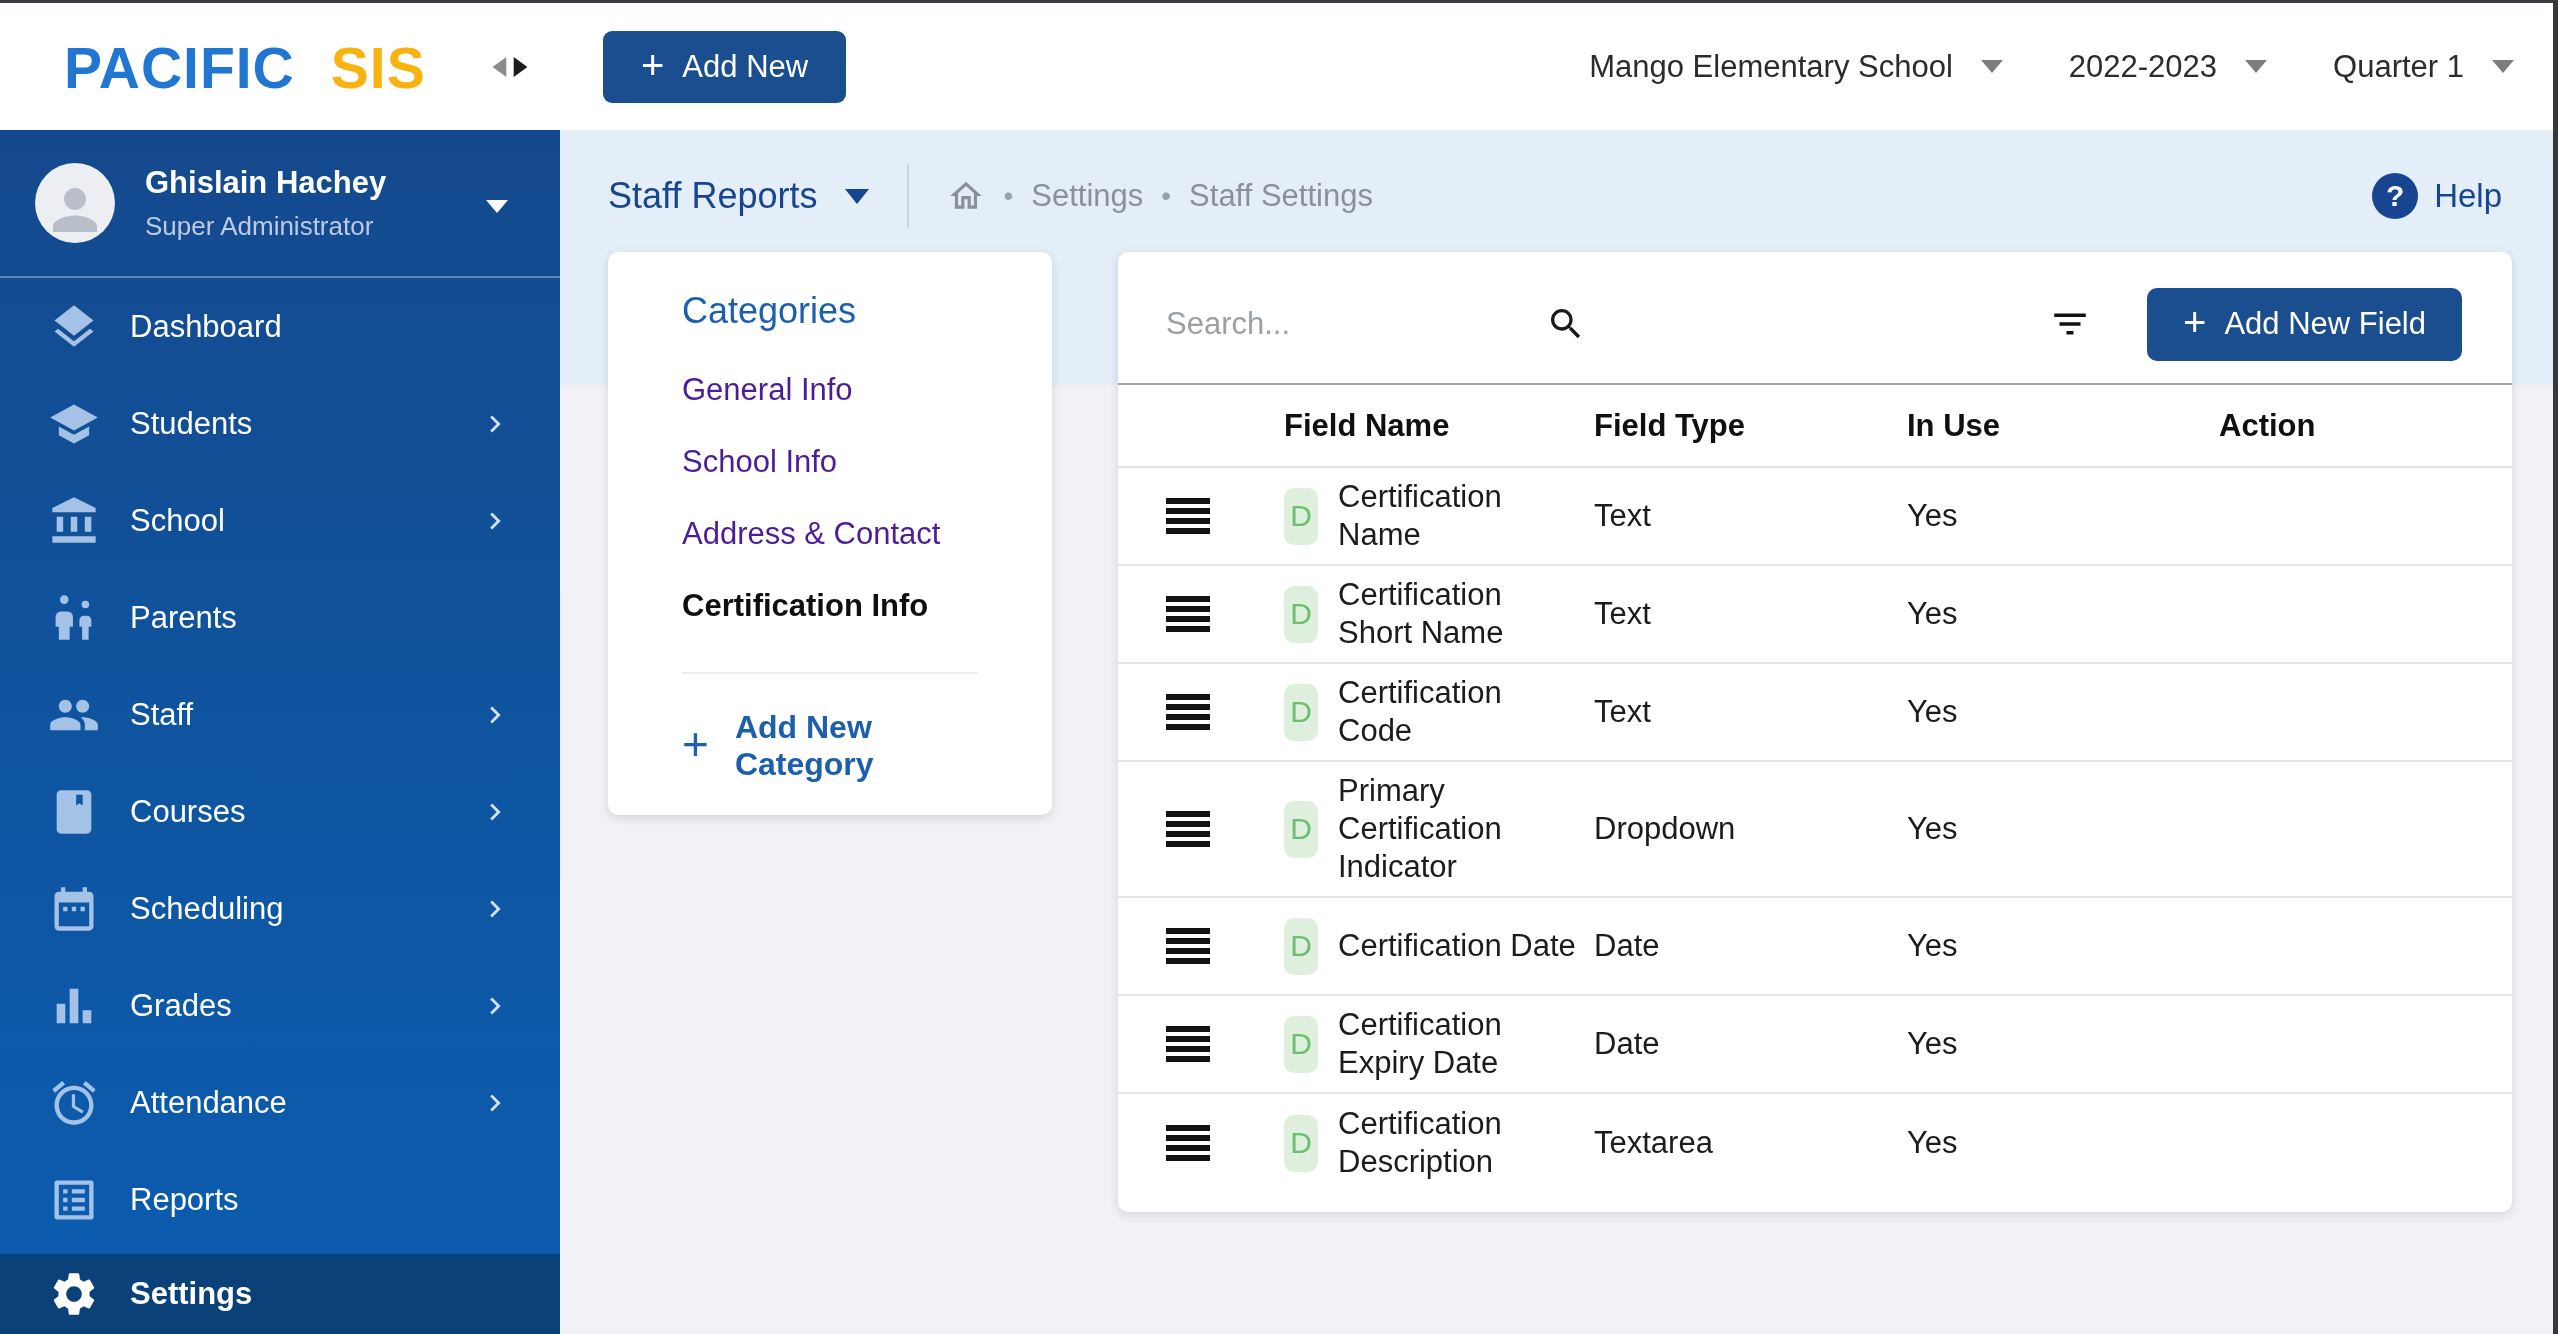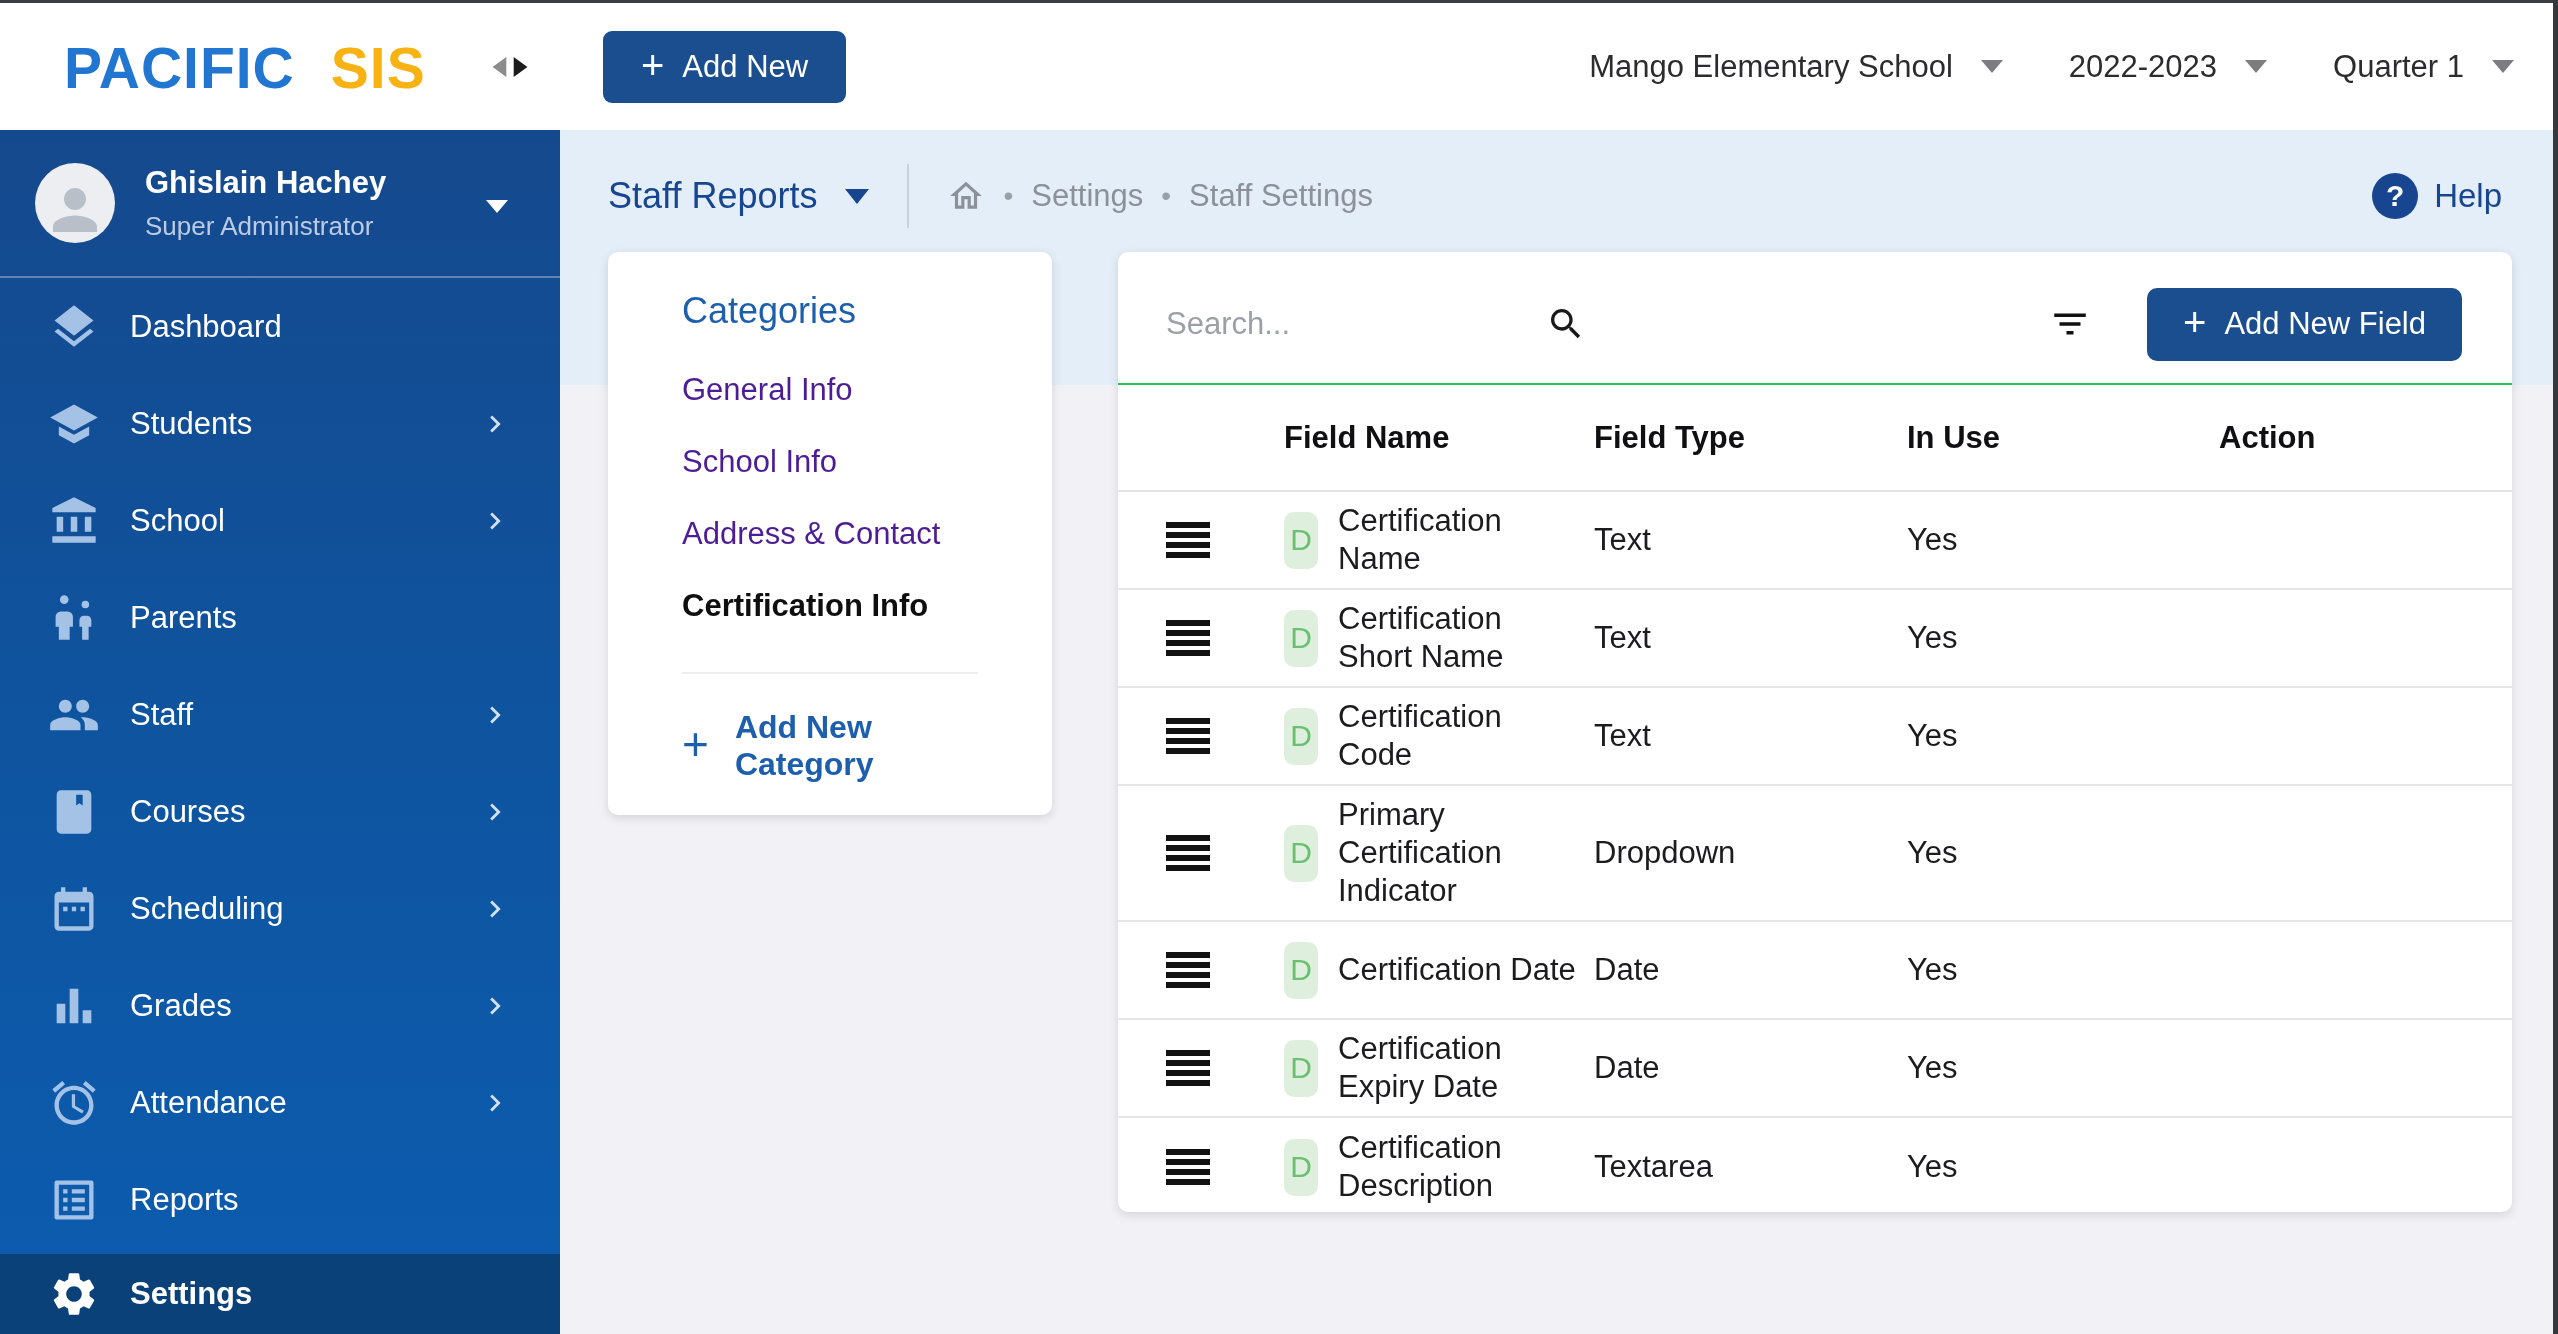--- a/index.html
+++ b/index.html
@@ -77,33 +77,33 @@
   #cat-list { list-style:none; margin-top:20px; }
   #cat-list li { height:72px; display:flex; align-items:center; font-size:31px; color:#4c1d95; cursor:pointer; }
   #cat-list li.active { font-weight:700; color:#0f0f10; }
   .cat-divider { border:none; height:2px; background:#eceef0; margin-top:30px; }
   .add-cat { height:144px; display:flex; align-items:center; justify-content:center; gap:26px; cursor:pointer; }
   .add-cat .plus { font-size:46px; color:#1d5fad; font-weight:400; line-height:1; position:relative; top:-2px; }
   .add-cat .lbl { font-size:32px; font-weight:600; color:#1d5fad; }
 
   
   .tbl-card { left:558px; top:122px; width:1394px; height:960px; display:flex; flex-direction:column; }
-  .toolbar { height:133px; flex:none; display:flex; align-items:center; padding:13px 50px 0 48px; border-bottom:2px solid #22c55e; }
+  .toolbar { height:133px; flex:none; display:flex; align-items:center; padding:13px 50px 0 48px; border-bottom:2px solid #a3a3a3; }
   .search-input { width:380px; border:none; outline:none; background:transparent; font-family:inherit;
                   font-size:31px; color:#333; }
   .search-input::placeholder { color:#9aa0a6; }
   .search-ic { width:40px; height:40px; cursor:pointer; flex:none; }
   .search-ic svg { width:40px; height:40px; fill:#1a1a1a; }
   .tb-spacer { flex:1; }
   .filter-ic { width:42px; height:42px; margin-right:56px; cursor:pointer; flex:none; }
   .filter-ic svg { width:42px; height:42px; fill:#111; }
   .add-field { height:73px; padding:0 36px; border-radius:10px; flex:none; }
 
   .grid-cols { display:grid; grid-template-columns:166px 310px 313px 312px 1fr; }
-  .thead { height:107px; align-items:center; border-bottom:2px solid #e3e3e3; flex:none; }
+  .thead { height:83px; align-items:center; border-bottom:2px solid #e3e3e3; flex:none; }
   .thead .th { font-size:31px; font-weight:700; color:#101012; }
   #rows { flex:1; display:flex; flex-direction:column; }
   .trow { min-height:98px; align-items:center; border-bottom:2px solid #e6e6e6; padding:10px 0; }
   .trow:last-child { border-bottom:none; }
   .c-drag { padding-left:48px; }
   .drag { display:block; width:44px; height:36px; cursor:grab;
           background:repeating-linear-gradient(to bottom,#121212 0 6px, transparent 6px 10px); }
   .c-name { display:flex; align-items:center; gap:20px; }
   .badge { width:34px; height:57px; border-radius:10px; background:#def0dd; color:#6abf70;
            display:flex; align-items:center; justify-content:center; font-size:30px; flex:none; }

